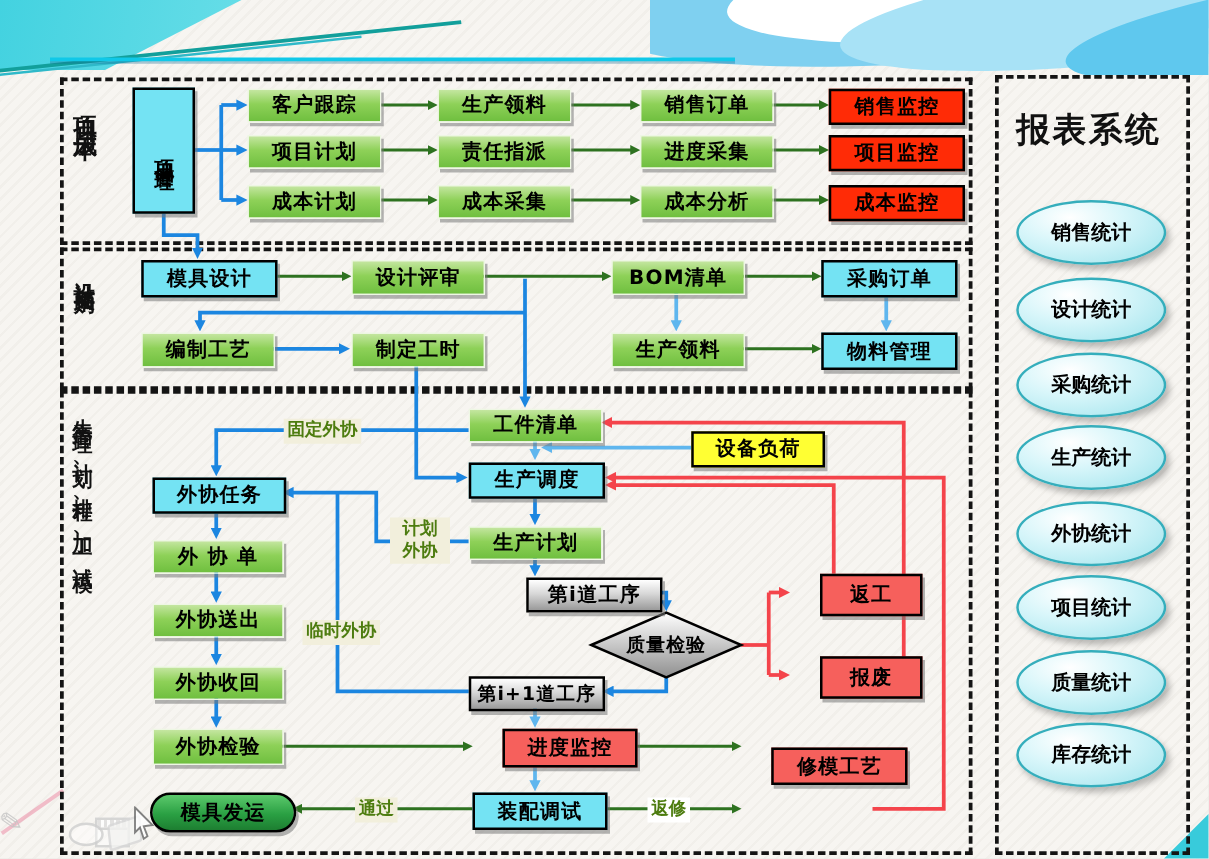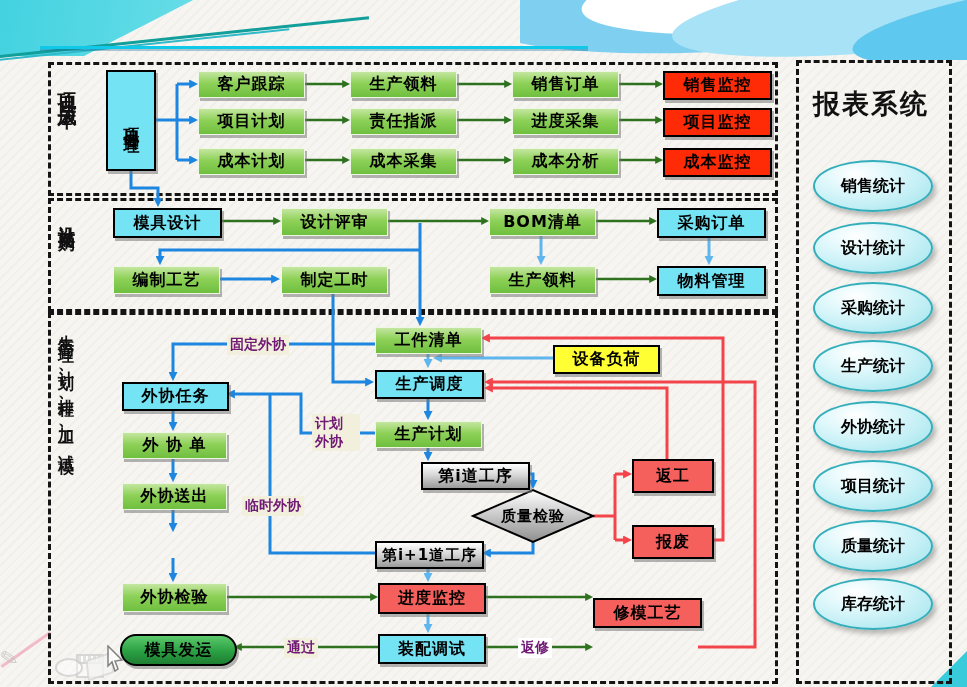--- a/index.html
+++ b/index.html
@@ -36,29 +36,29 @@
   .vl1{left:58px;top:78px;font-size:19px;letter-spacing:4px;}
   .vl2{left:58px;top:212px;font-size:17px;letter-spacing:2px;}
   .vl3{left:58px;top:322px;font-size:16px;letter-spacing:4px;height:350px;}
   
   .node{position:absolute;display:flex;align-items:center;justify-content:center;
     font-weight:bold;color:#000;font-size:16px;letter-spacing:1px;z-index:3;
     box-shadow:2px 3px 0 rgba(120,120,120,0.55);}
   .green{background:linear-gradient(180deg,#c4e6a0 0%,#8ed158 45%,#6fbf3f 100%);border:1px solid #eef7e4;}
   .cyan{background:#74e3f3;border:2px solid #000;}
   .redb{background:#ff2b06;border:2px solid #000;}
-  .salmon{background:#f6605c;border:2px solid #000;}
+  .salmon{background:#f6605c;border:2px solid #000;margin-left:24px;}
   .yellow{background:#ffff33;border:2px solid #000;}
   .gray{background:linear-gradient(180deg,#ffffff 0%,#d8d8d8 45%,#9a9a9a 100%);border:2px solid #000;}
   .stadium{background:linear-gradient(180deg,#5cc96c 0%,#2aa043 55%,#1d7e31 100%);border:2px solid #000;border-radius:16px;}
   .vtext{writing-mode:vertical-rl;text-orientation:upright;letter-spacing:3px;}
   .diamond-label{position:absolute;display:flex;align-items:center;justify-content:center;font-weight:bold;font-size:15px;z-index:3;box-shadow:none;letter-spacing:1px;}
   
-  .edge-label{position:absolute;background:#f2efdc;color:#701a75;font-weight:bold;font-size:14px;
-    padding:1px 3px;z-index:4;white-space:pre-line;line-height:1.25;text-align:left;}
+  .edge-label{position:absolute;background:#f2efdc;color:#4d7c0f;font-weight:bold;font-size:14px;
+    padding:1px 3px;z-index:4;white-space:pre-line;line-height:1.25;text-align:center;}
   .edge-label.white{background:#ffffff;}
   
   .panel-title{position:absolute;left:800px;top:86px;width:142px;text-align:center;font-size:27px;font-weight:bold;color:#111;letter-spacing:2px;z-index:3;}
   .ellipse{position:absolute;left:813px;width:116px;height:48px;border-radius:50%;
     background:radial-gradient(ellipse at 35% 25%, #ffffff 0%, #d8f6fa 40%, #9fe3ec 100%);
     border:2px solid #35aebc;display:flex;align-items:center;justify-content:center;
     font-size:16px;font-weight:bold;color:#000;z-index:3;box-shadow:3px 4px 5px rgba(0,0,0,0.25);}
   
   .connectors{position:absolute;left:0;top:0;z-index:2;pointer-events:none;}
   
@@ -218,20 +218,21 @@
   <div class="node salmon" style="left:378px;top:583px;width:104px;height:27px;">进度监控</div>
   <div class="node cyan" style="left:378px;top:634px;width:104px;height:26px;">装配调试</div>
   <div class="node stadium" style="left:120px;top:634px;width:113px;height:28px;">模具发运</div>
   <div class="node salmon" style="left:632px;top:459px;width:78px;height:30px;">返工</div>
   <div class="node salmon" style="left:632px;top:525px;width:78px;height:30px;">报废</div>
   <div class="node salmon" style="left:593px;top:598px;width:105px;height:26px;">修模工艺</div>
 
   <div class="node cyan" style="left:122px;top:382px;width:103px;height:25px;">外协任务</div>
   <div class="node green" style="left:122px;top:432px;width:103px;height:25px;">外 协 单</div>
   <div class="node green" style="left:122px;top:483px;width:103px;height:25px;">外协送出</div>
+  <div class="node green" style="left:122px;top:533px;width:103px;height:25px;">外协收回</div>
   <div class="node green" style="left:122px;top:583px;width:103px;height:27px;">外协检验</div>
 
   <div class="edge-label" style="left:227px;top:335px;">固定外协</div>
   <div class="edge-label" style="left:312px;top:414px;width:42px;">计划
 外协</div>
   <div class="edge-label" style="left:242px;top:496px;">临时外协</div>
   <div class="edge-label" style="left:284px;top:638px;">通过</div>
   <div class="edge-label white" style="left:518px;top:638px;">返修</div>
 
   <div class="panel"></div>

